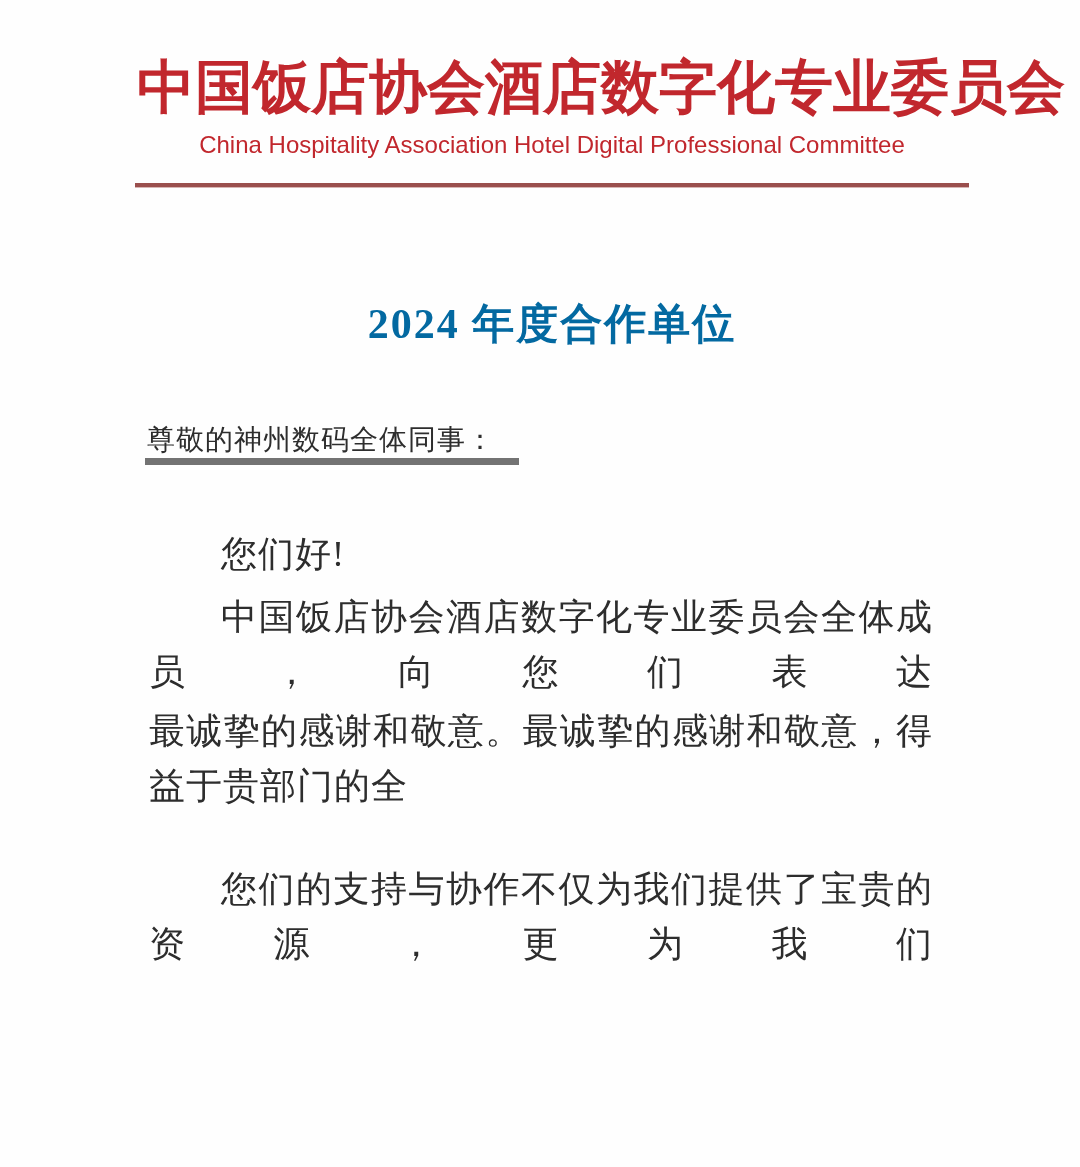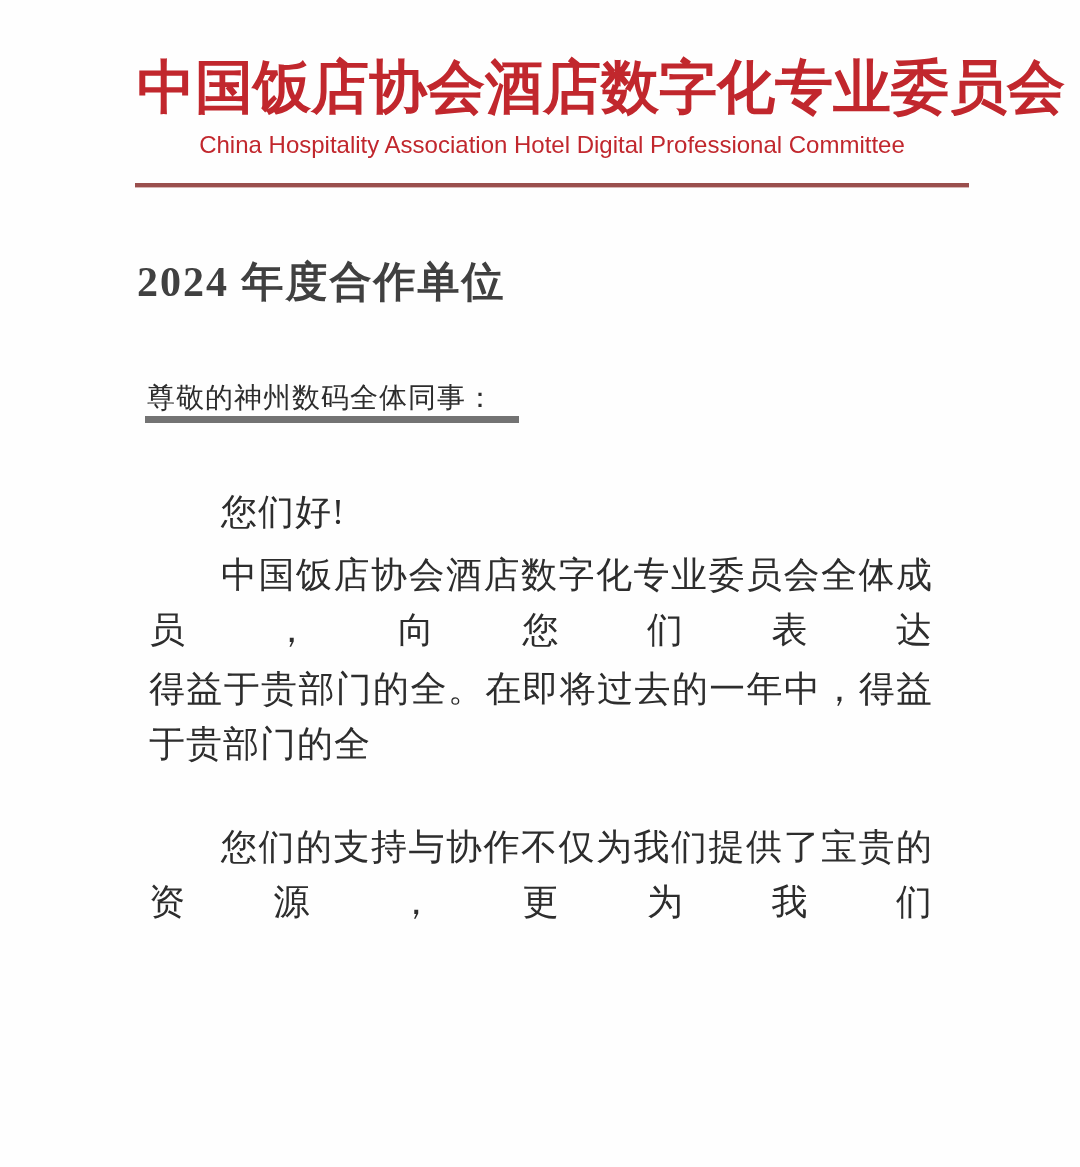--- a/index.html
+++ b/index.html
@@ -51,23 +51,24 @@
     white-space: nowrap;
   }
   .letterhead-rule {
     margin-top: 22px;
     height: 3px;
     background: var(--rule);
     border-bottom: 1px solid #d8b5b4;
   }
   
   .doc-title {
-    margin-top: 57px;
+    margin-top: 99px;
+    text-align: center;
     font-weight: 700;
-    color: #404040;
+    color: #0369a1;
   }
   .doc-title .t-line {
     font-size: 42px;
     line-height: 63px;
     letter-spacing: 2px;
     white-space: nowrap;
   }
   
   .letter-text {
     width: 800px;
@@ -121,21 +122,21 @@
       <div class="salutation">
         <span class="sal-underline">尊敬的神州数码全体同事：</span>
       </div>
 
       <div class="paragraphs">
           <div class="para">
             <div class="line">您们好!</div>
           </div>
           <div class="para">
             <div class="line">中国饭店协会酒店数字化专业委员会全体成员，向您们表达</div>
-            <div class="line">得益于贵部门的全。在即将过去的一年中，得益于贵部门的全</div>
+            <div class="line">最诚挚的感谢和敬意。最诚挚的感谢和敬意，得益于贵部门的全</div>
           </div>
           <div class="para">
             <div class="line">您们的支持与协作不仅为我们提供了宝贵的资源，更为我们</div>
           </div>
         </div>
     </div>
 
   </div>
 </div>
 

